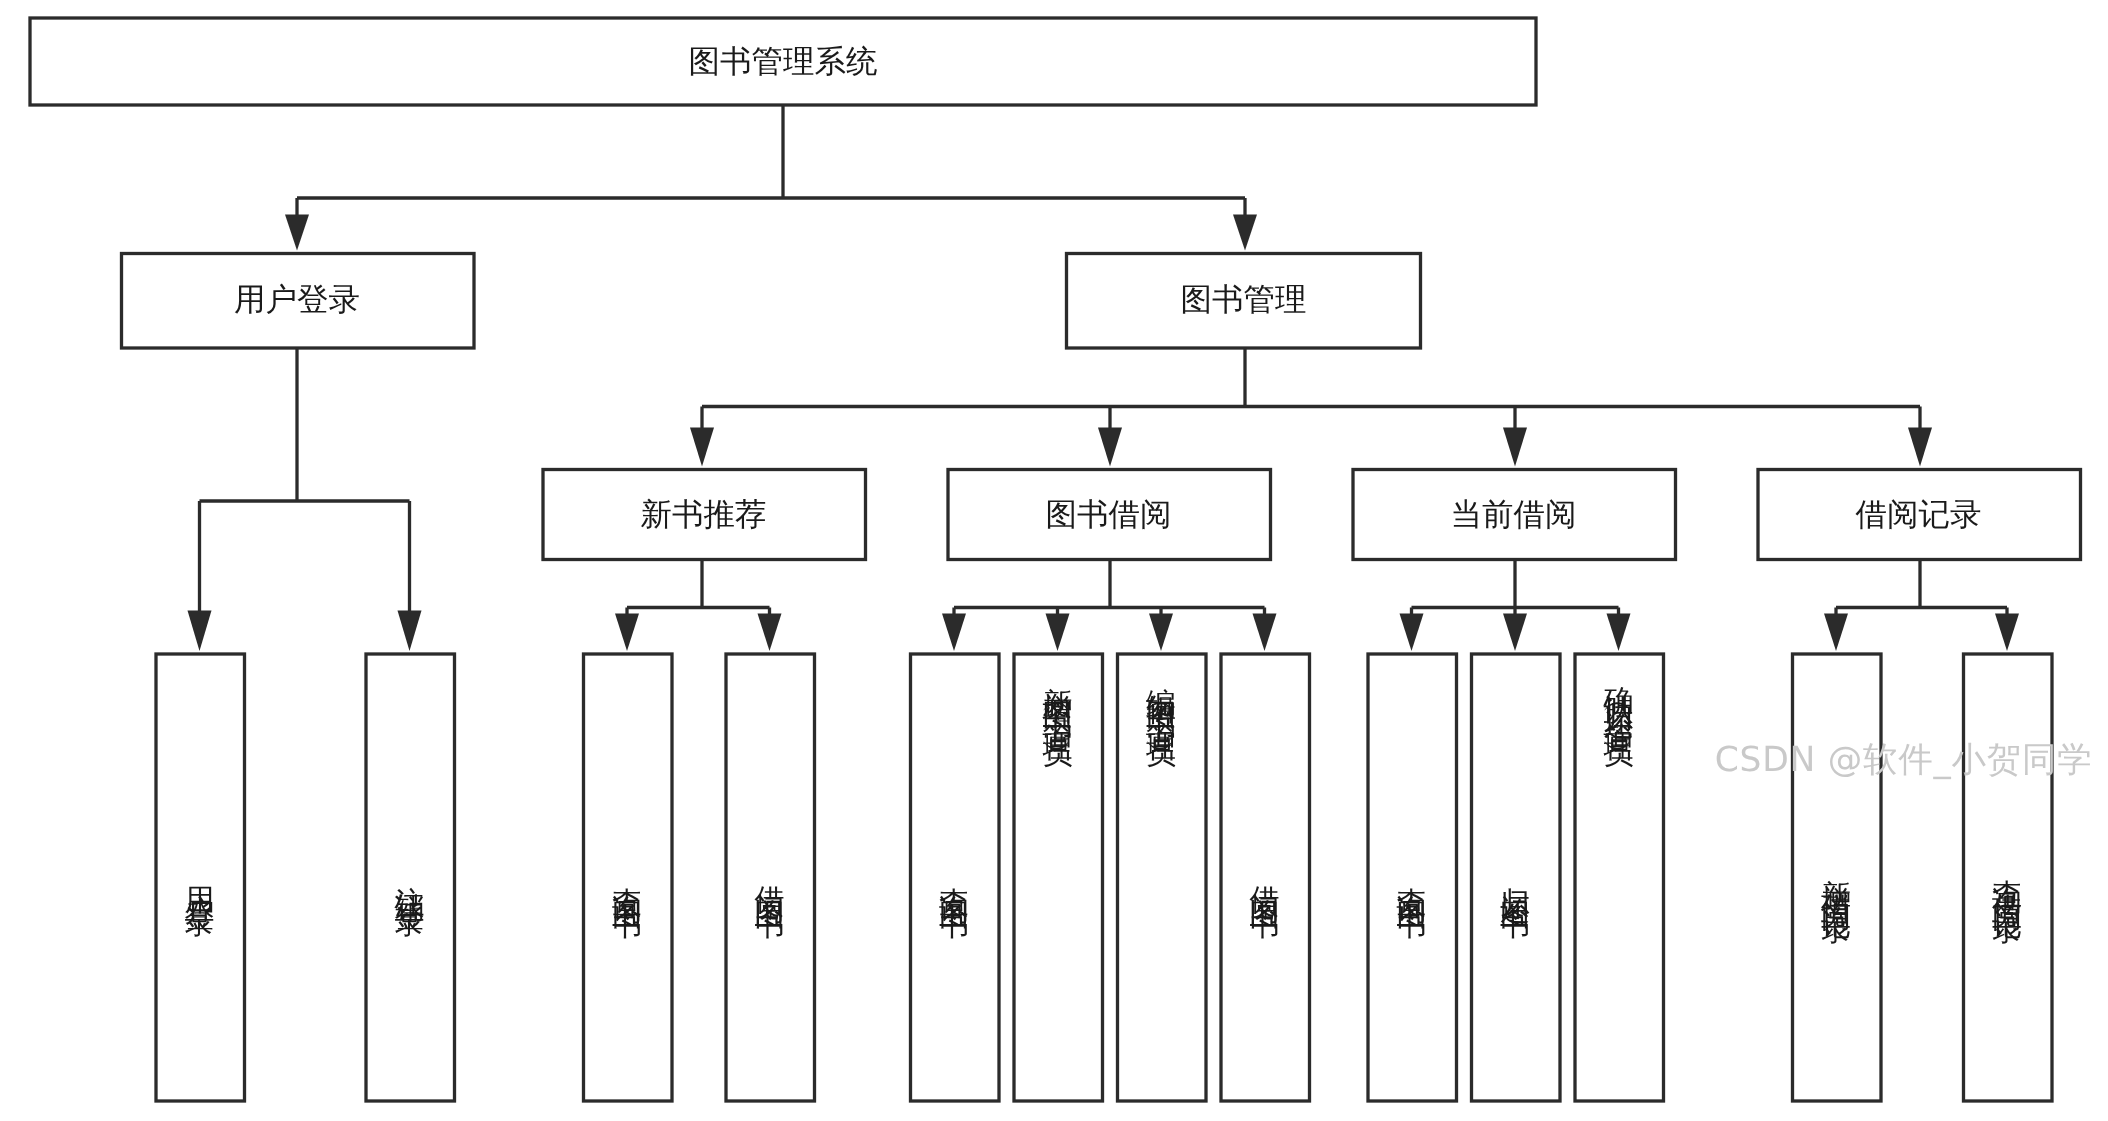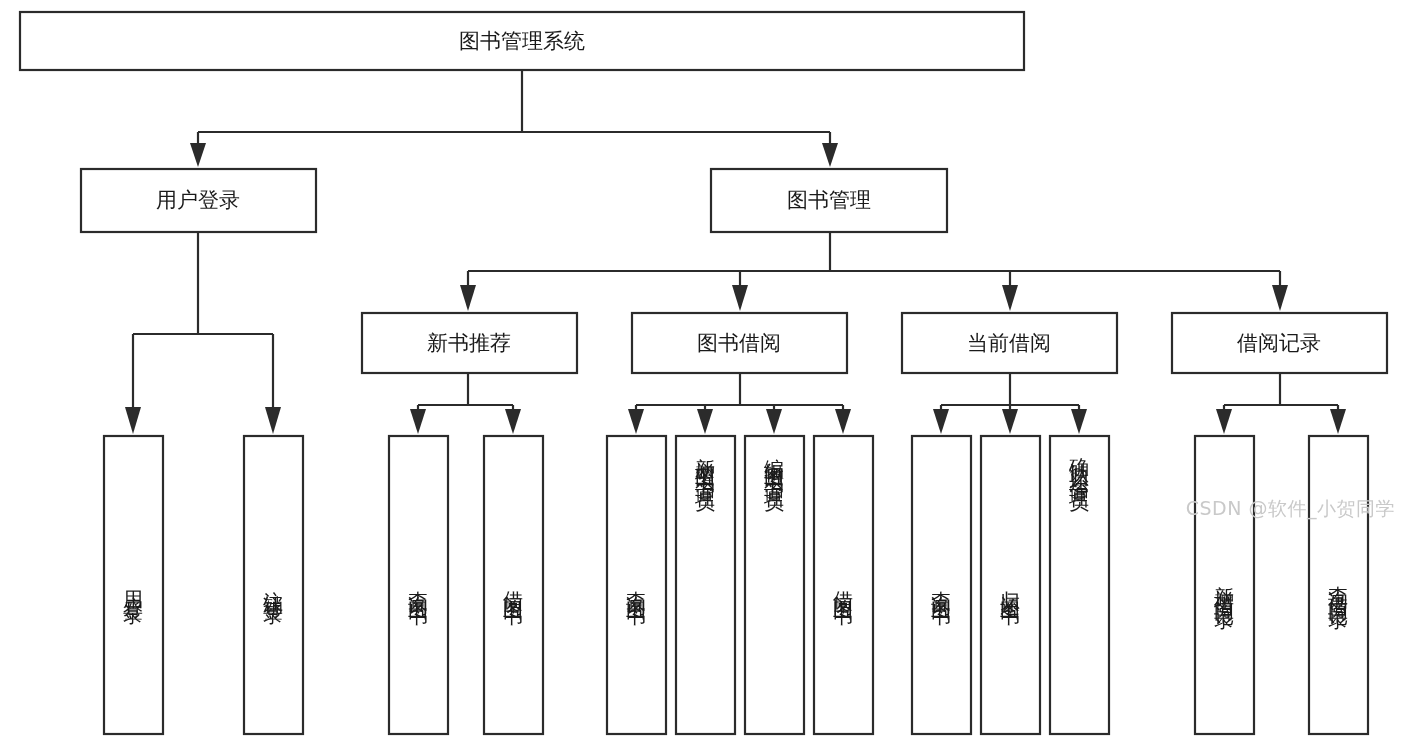--- a/index.html
+++ b/index.html
@@ -65,21 +65,21 @@
     letter-spacing: 5px;
     color: #1a1a1a;
     white-space: nowrap;
     text-align: center;
   }
   #watermark {
     position: absolute;
     right: 10px;
     bottom: 4px;
     font-family: "DejaVu Sans", "Liberation Sans", sans-serif;
-    font-size: 19px;
+    font-size: 23px;
     color: #c9c9c9;
     letter-spacing: 0.5px;
     white-space: nowrap;
   }
 </style>
 </head>
 <body>
 
 <div id="diagram-root">
 

